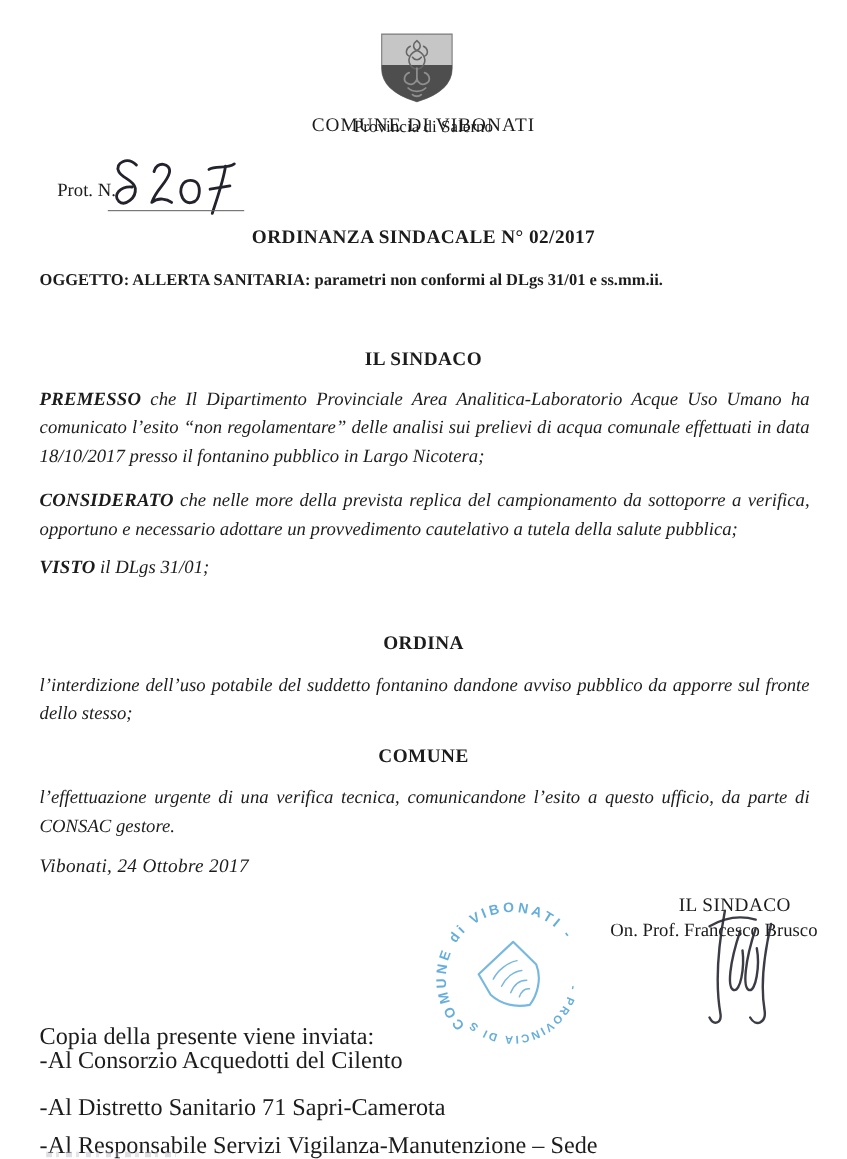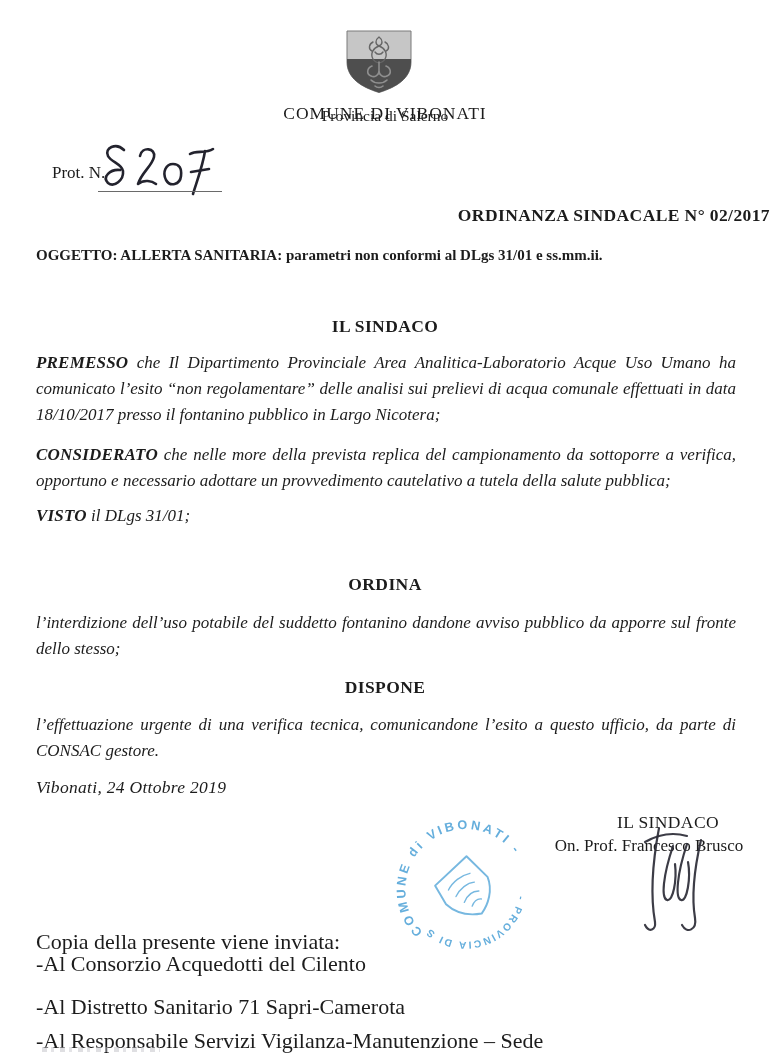--- a/index.html
+++ b/index.html
@@ -72,39 +72,39 @@
     <path class="hand" d="M28 9 C20 1 8 7 12 15 C15 21 26 23 27 30 C28 39 18 47 12 42 C6 36 14 28 24 29"></path>
     <path class="hand" d="M44 15 C46 5 60 7 58 16 C56 25 46 31 42 43 C48 38 56 40 60 43"></path>
     <path class="hand" d="M77 23 C70 23 66 31 70 39 C74 46 84 44 85 35 C86 27 83 23 77 23 Z"></path>
     <path class="hand" d="M94 13 C100 9 110 13 117 8"></path>
     <path class="hand" d="M109 10 C107 24 101 40 97 53"></path>
     <path class="hand" d="M95 31 L113 28"></path>
   </svg>
   <span class="visually-hidden">8207</span>
   <div class="abs prot-underline" style="left:98px;top:191px;"></div>
 
-  <div class="abs centered doc-heading" style="top:205px;text-align:right;">ORDINANZA SINDACALE N° 02/2017</div>
+  <div class="abs centered doc-heading" style="top:205px;">ORDINANZA SINDACALE N° 02/2017</div>
   <div class="abs subject" style="top:247px;">OGGETTO: ALLERTA SANITARIA: parametri non conformi al DLgs 31/01 e ss.mm.ii.</div>
 
   <div class="abs centered doc-heading" style="top:316px;">IL SINDACO</div>
 
   <p class="abs body-par" style="top:350px;"><b>PREMESSO</b><span> che Il Dipartimento Provinciale Area Analitica-Laboratorio Acque Uso Umano ha comunicato l’esito “non regolamentare” delle analisi sui prelievi di acqua comunale effettuati in data 18/10/2017 presso il fontanino pubblico in Largo Nicotera;</span></p>
 
   <p class="abs body-par" style="top:442px;"><b>CONSIDERATO</b><span> che nelle more della prevista replica del campionamento da sottoporre a verifica, opportuno e necessario adottare un provvedimento cautelativo a tutela della salute pubblica;</span></p>
 
   <p class="abs body-par" style="top:503px;"><b>VISTO</b><span> il DLgs 31/01;</span></p>
 
 
   <div class="abs centered doc-heading" style="top:574px;">ORDINA</div>
   <p class="abs body-par" style="top:610px;">l’interdizione dell’uso potabile del suddetto fontanino dandone avviso pubblico da apporre sul fronte dello stesso;</p>
 
-  <div class="abs centered doc-heading" style="top:677px;">DISPONE</div>
+  <div class="abs centered doc-heading" style="top:677px;">COMUNE</div>
   <p class="abs body-par" style="top:712px;">l’effettuazione urgente di una verifica tecnica, comunicandone l’esito a questo ufficio, da parte di CONSAC gestore.</p>
 
-  <div class="abs dateline" style="top:777px;">Vibonati, 24 Ottobre 2019</div>
+  <div class="abs dateline" style="top:777px;">Vibonati, 24 Ottobre 2017</div>
 
   <div class="abs sig-role" style="left:568px;top:812px;width:200px;">IL SINDACO</div>
   <div class="abs sig-name" style="left:543px;top:836px;width:212px;">On. Prof. Francesco Brusco</div>
 
   <svg class="abs" style="left:615px;top:820px;pointer-events:none;" width="120" height="118" viewBox="0 0 120 118">
     <path class="sig-ink" d="M30 22 C44 14 58 12 72 16"></path>
     <path class="sig-ink" d="M44 8 C38 40 35 74 40 102 C41 110 34 113 30 105"></path>
     <path class="sig-ink" d="M58 26 C48 56 46 78 52 80 C58 82 62 60 60 44"></path>
     <path class="sig-ink" d="M72 24 C62 54 60 78 66 80 C72 82 76 58 73 42"></path>
     <path class="sig-ink" d="M86 20 C80 46 76 74 80 98 C82 110 72 114 67 105"></path>

